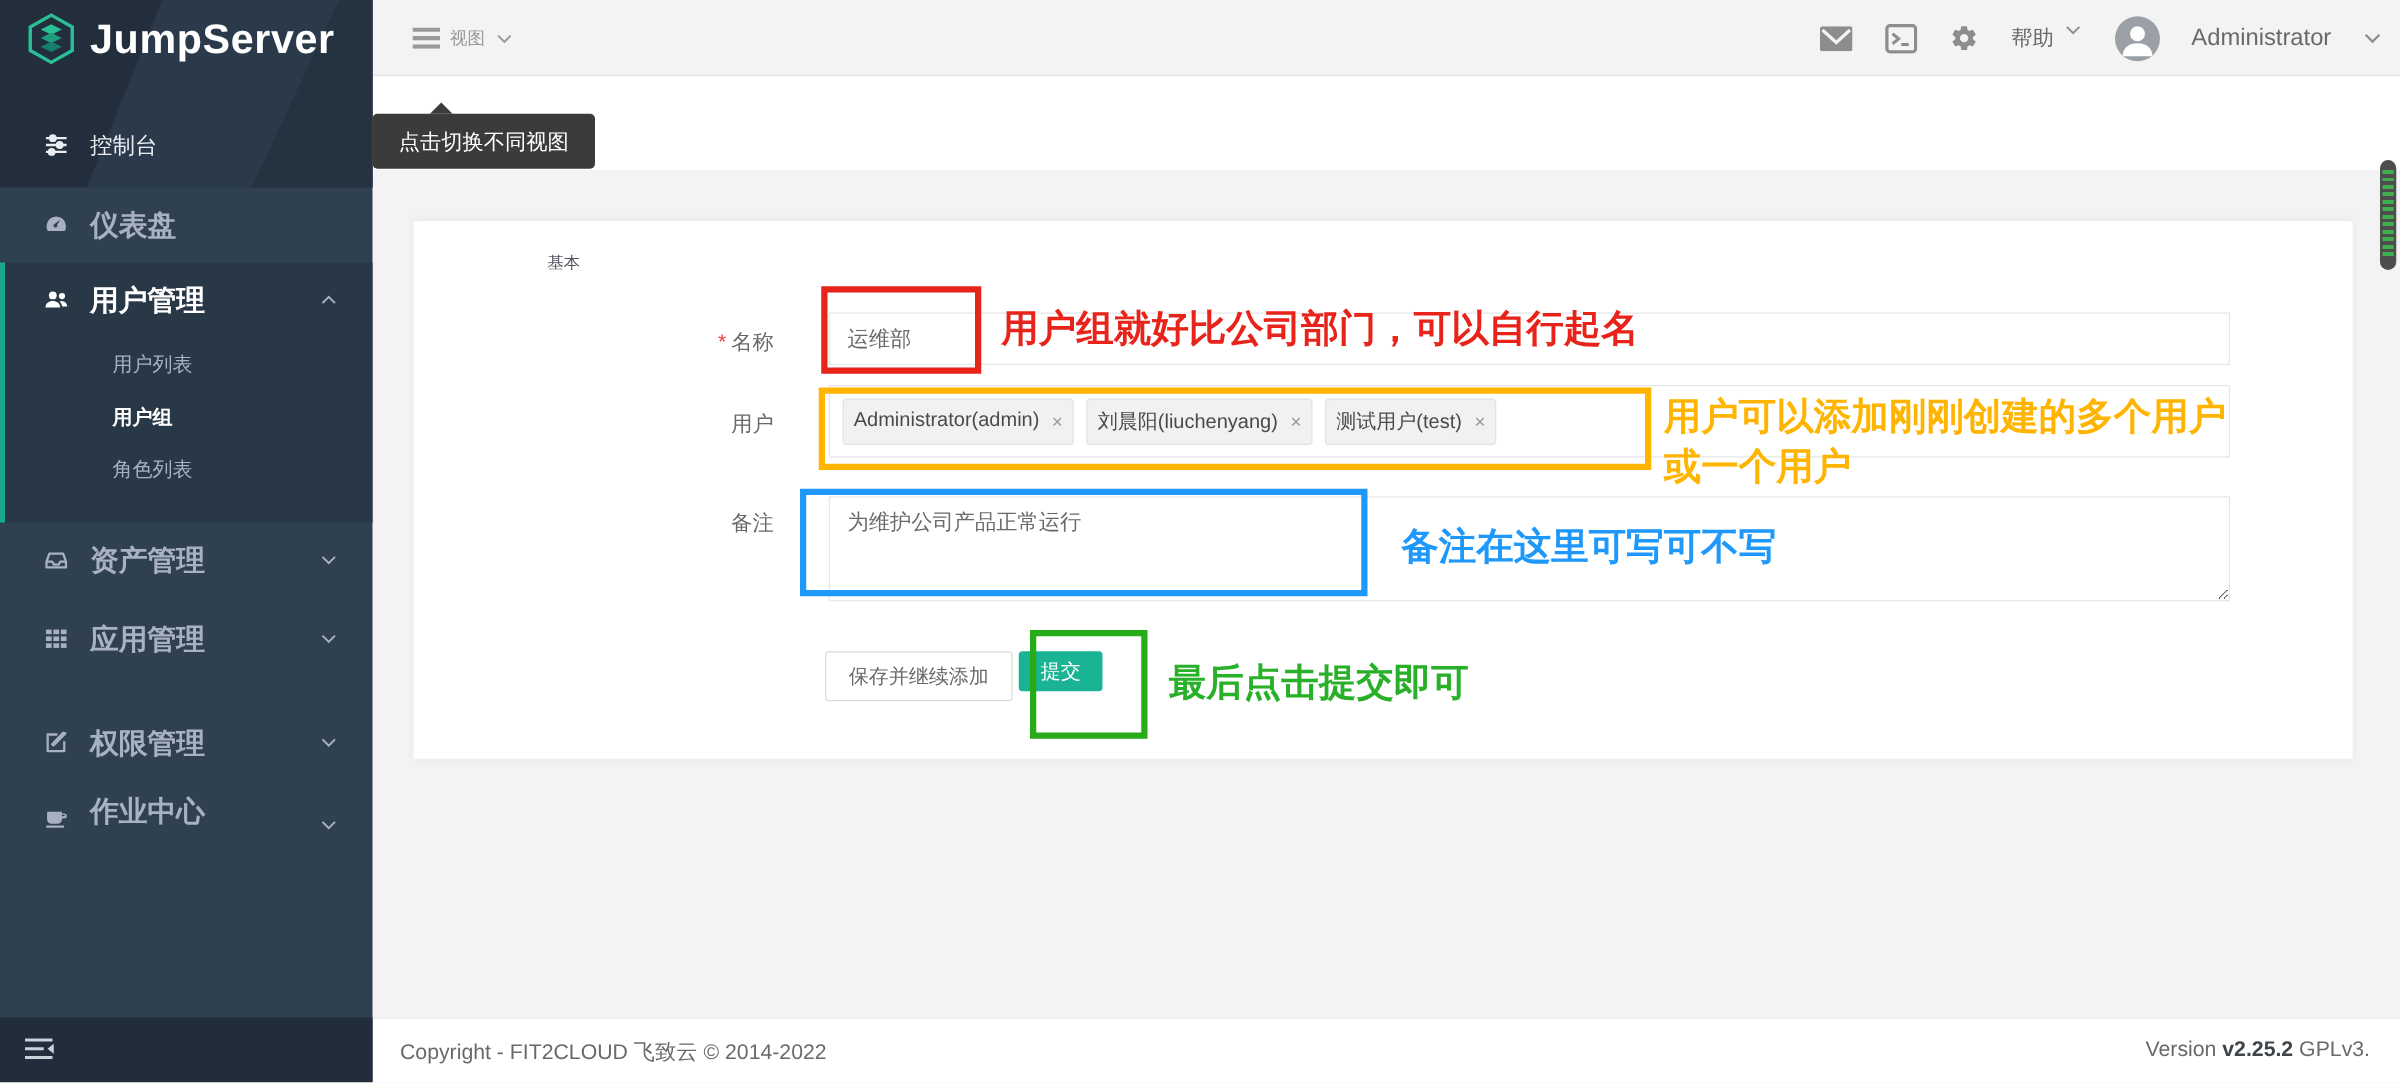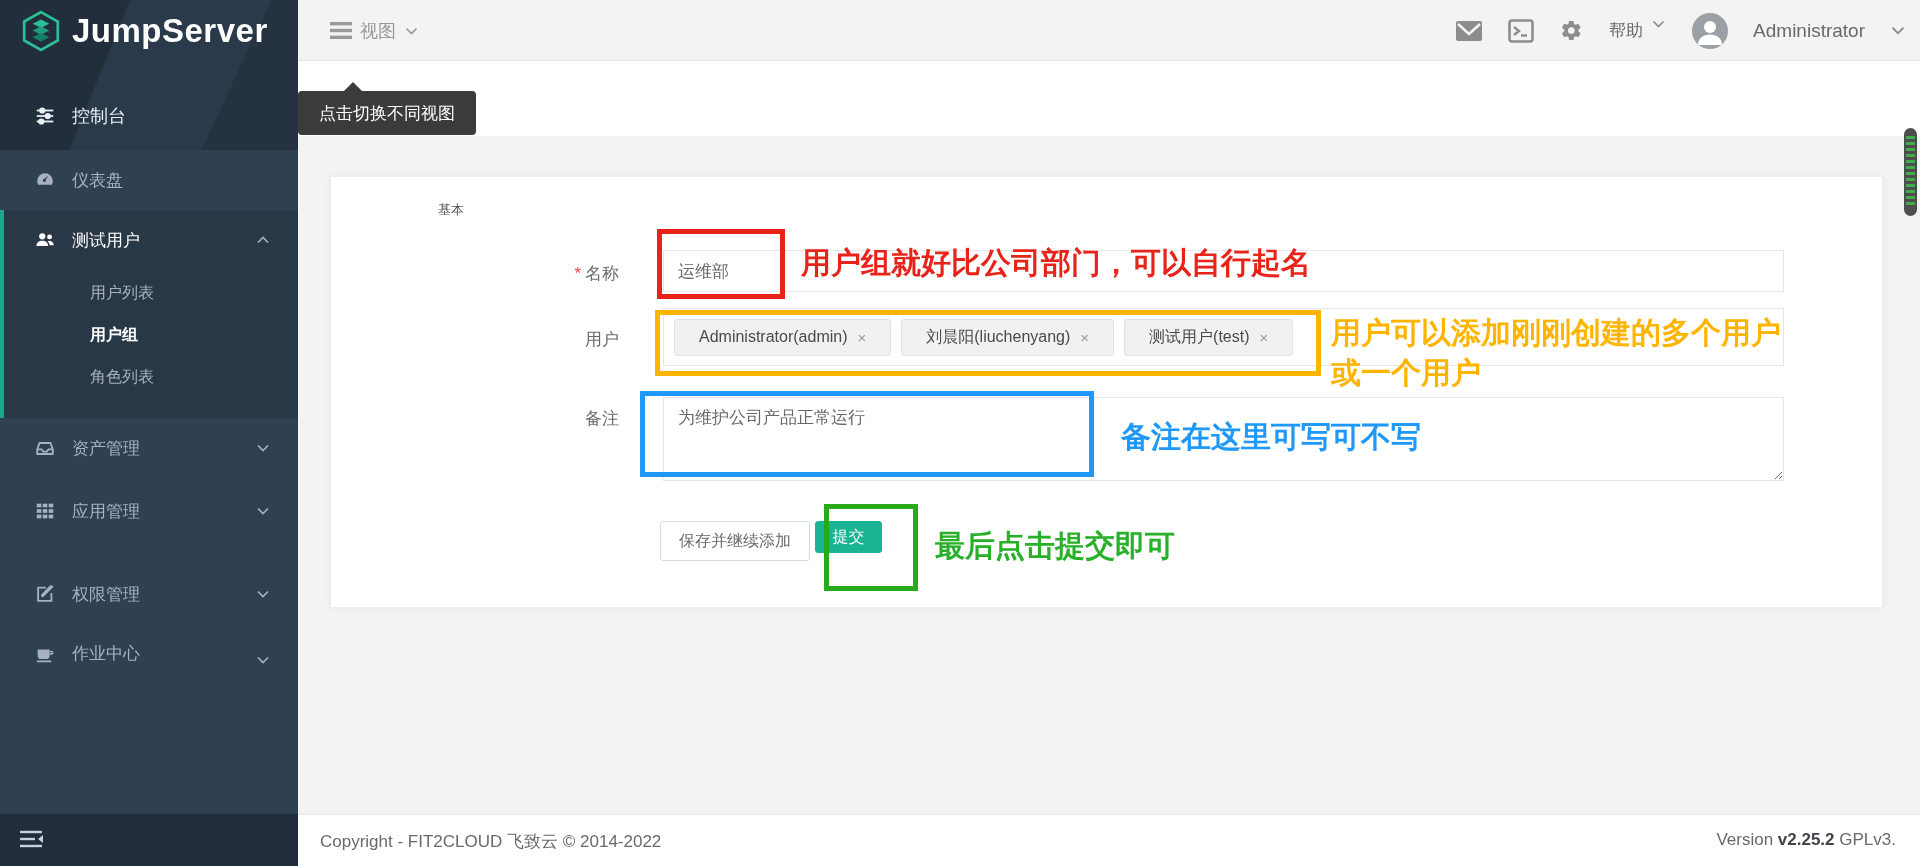--- a/index.html
+++ b/index.html
@@ -9,41 +9,41 @@
 
   
   .sidebar { position:absolute; left:0; top:0; width:298px; height:866px; background:#2f4050; z-index:5; }
   .sidebar-header { position:absolute; left:0; top:0; width:298px; height:150px;
     background:
       linear-gradient(112deg, #222e3c 0 36%, rgba(0,0,0,0) 36.5%),
       linear-gradient(295deg, #25323f 0 26%, rgba(0,0,0,0) 26.5%),
       #2a3a4a; }
   .logo { position:absolute; left:20px; top:10px; display:flex; align-items:center; gap:10px; cursor:pointer; }
   .logo-text { color:#ffffff; font-size:33px; font-weight:bold; letter-spacing:.5px; }
-  .nav-item { position:absolute; left:0; width:298px; height:60px; display:flex; align-items:center; color:#a7b1c2; font-size:17px; font-weight:normal; cursor:pointer; }
+  .nav-item { position:absolute; left:0; width:298px; height:60px; display:flex; align-items:center; color:#a7b1c2; font-size:23px; font-weight:bold; cursor:pointer; }
   .nav-item .nicon { width:22px; height:22px; margin-left:34px; margin-right:16px; flex:0 0 auto; }
   .nav-item .chev { position:absolute; right:28px; width:14px; height:10px; }
   .console-item { top:95px; height:42px; color:#e9edf2; font-weight:normal; font-size:18px; }
   .item-dashboard { top:150px; }
   .nav-group { position:absolute; left:0; top:210px; width:298px; height:208px; background:#293846; border-left:4px solid #19aa8d; }
   .nav-group .nav-item { left:-4px; top:0; color:#ffffff; }
   .subitem { position:absolute; left:0; width:294px; height:42px; line-height:42px; padding-left:86px; color:#a7b1c2; font-size:16px; cursor:pointer; }
   .subitem.sub1 { top:62px; }
   .subitem.sub2 { top:104px; color:#ffffff; font-weight:bold; }
   .subitem.sub3 { top:146px; }
   .item-assets { top:418px; }
   .item-apps   { top:481px; }
   .item-perms  { top:564px; }
   .item-jobs   { top:605px;align-items:flex-end; }
   .sidebar-footer { position:absolute; left:0; top:814px; width:298px; height:52px; background:#222d3c; }
   .collapse-btn { position:absolute; left:18px; top:14px; width:30px; height:24px; cursor:pointer; }
 
   
   .topbar { position:absolute; left:298px; top:0; width:1622px; height:61px; background:#f3f3f4; border-bottom:1px solid #e3e4e5; }
-  .view-switch { position:absolute; left:32px; top:0; height:61px; display:flex; align-items:center; gap:8px; color:#999; font-size:18px; cursor:pointer; }
+  .view-switch { position:absolute; left:32px; top:0; height:61px; display:flex; align-items:center; gap:8px; color:#999; font-size:14px; cursor:pointer; }
   .topbar-right { position:absolute; right:14px; top:0; height:61px; display:flex; align-items:center; gap:26px; }
   .icon-btn { display:flex; align-items:center; justify-content:center; cursor:pointer; }
   .help { display:flex; gap:8px; color:#676a6c; font-size:17px; cursor:pointer; }
   .user-menu { display:flex; align-items:center; gap:25px; cursor:pointer; color:#676a6c; font-size:19px; }
   .avatar { width:36px; height:36px; border-radius:50%; background:#9aa0a5; overflow:hidden; position:relative; }
 
   
   .tooltip { position:absolute; left:298px; top:91px; height:44px; background:#3b3b3b; color:#fff; border-radius:4px;
     display:flex; align-items:center; padding:0 21px; font-size:17px; z-index:6; }
   .tooltip:before { content:""; position:absolute; top:-9px; left:46px; border:9px solid transparent; border-top:none; border-bottom:9px solid #3b3b3b; }
@@ -56,21 +56,21 @@
   .flabel { position:absolute; width:160px; text-align:right; color:#676a6c; font-size:17px; }
   .req { color:#ed3f3f; margin-right:4px; }
   .lbl-name { left:128px; top:85px; }
   .lbl-users { left:128px; top:151px; }
   .lbl-comment { left:128px; top:230px; }
   .input-name { position:absolute; left:332px; top:73px; width:1121px; height:42px; border:1px solid #e5e6e7; background:#fff;
     font-size:17px; color:#676a6c; padding:0 14px; font-family:inherit; }
   .select-users { position:absolute; left:332px; top:131px; width:1121px; height:58px; border:1px solid #e5e6e7; background:#fff;
     display:flex; align-items:center; gap:10px; padding:0 10px; cursor:text; }
   .tag { display:flex; align-items:center; gap:10px; background:#f1f1f1; border:1px solid #e2e2e2; border-radius:3px;
-    height:37px; padding:0 24px; font-size:16px; color:#4a4a4a; cursor:default; }
+    height:37px; padding:0 8px; font-size:16px; color:#4a4a4a; cursor:default; }
   .tag .tag-x { color:#999; font-size:15px; cursor:pointer; }
   .textarea-comment { position:absolute; left:332px; top:220px; width:1121px; height:84px; border:1px solid #e5e6e7; background:#fff;
     font-size:17px; color:#676a6c; padding:8px 14px; font-family:inherit; resize:both; }
   .btn-save { position:absolute; left:329px; top:344px; height:40px; padding:0 18px; background:#fff; border:1px solid #d9dcde;
     border-radius:3px; color:#676a6c; font-size:16px; font-family:inherit; cursor:pointer; }
   .btn-submit { position:absolute; left:484px; top:344px; height:32px; width:67px; background:#1ab394; border:1px solid #1ab394;
     border-radius:3px; color:#ffffff; font-size:16px; font-family:inherit; cursor:pointer; }
 
   
   .ann-box { position:absolute; pointer-events:none; }
@@ -135,21 +135,21 @@
     </div>
 
     <div class="nav-group">
       <div class="nav-item">
         <svg class="nicon" viewBox="0 0 24 24" fill="currentColor">
           <circle cx="9" cy="8" r="3.4"></circle>
             <path d="M2.6 18.5c0-3.5 2.9-5.6 6.4-5.6s6.4 2.1 6.4 5.6z"></path>
           <circle cx="17" cy="8.6" r="2.7"></circle>
             <path d="M16.6 12.9c2.9.2 4.9 2.1 4.9 4.7h-4.3a7.3 7.3 0 0 0-2.3-4.2z"></path>
         </svg>
-        <span>测试用户</span>
+        <span>用户管理</span>
         <svg class="chev" viewBox="0 0 16 12" fill="none" stroke="#a7b1c2" stroke-width="2">
           <polyline points="2,9 8,3 14,9"></polyline>
         </svg>
       </div>
       <div class="subitem sub1">
         <span>用户列表</span>
       </div>
       <div class="subitem sub2">
         <span>用户组</span>
       </div>

